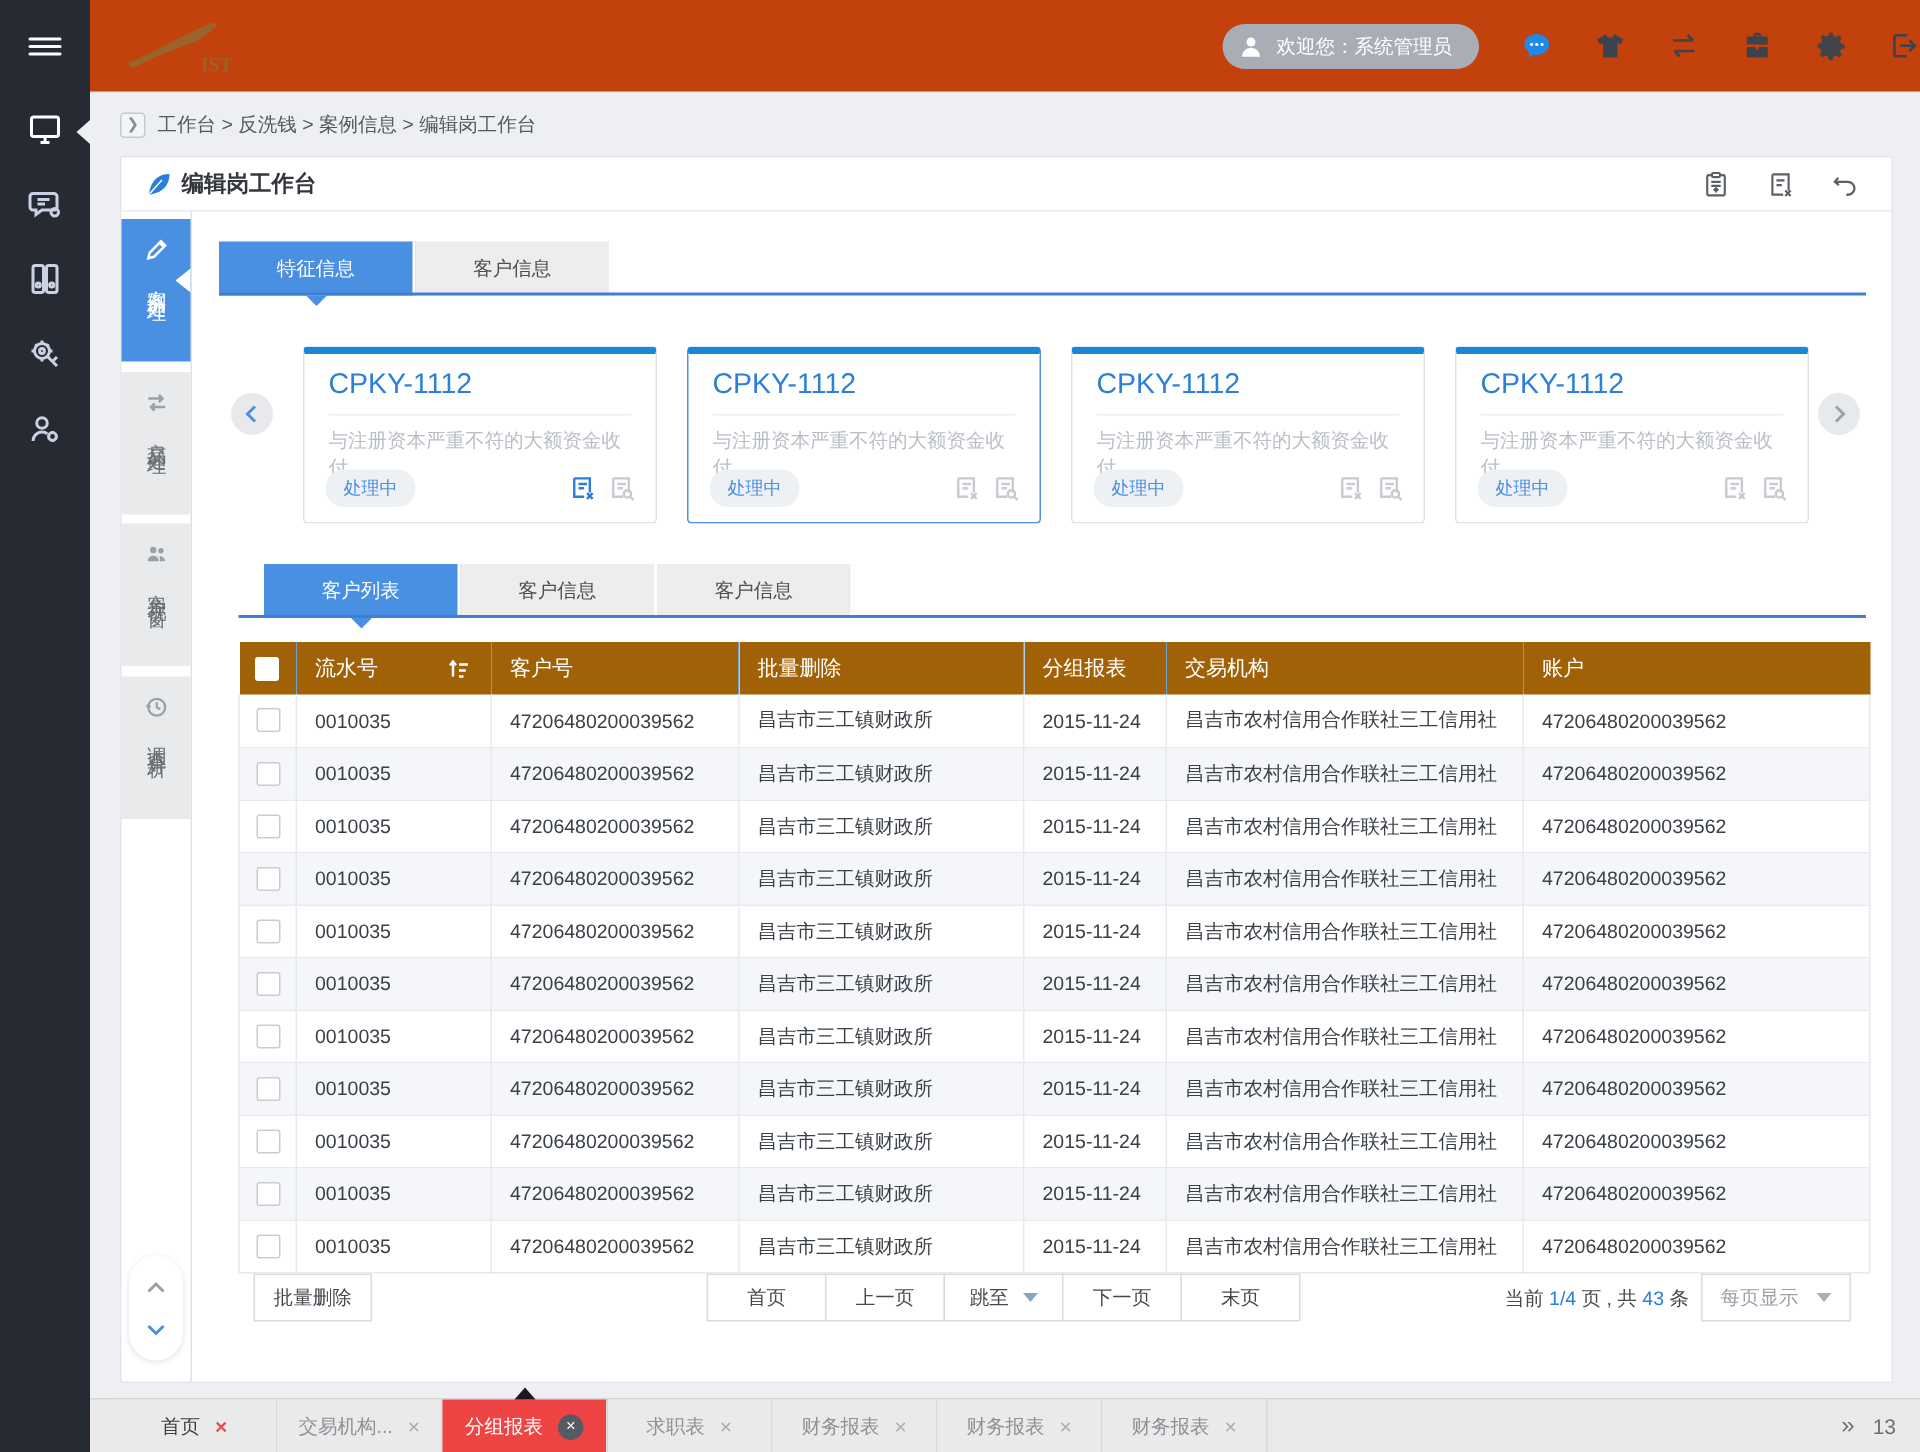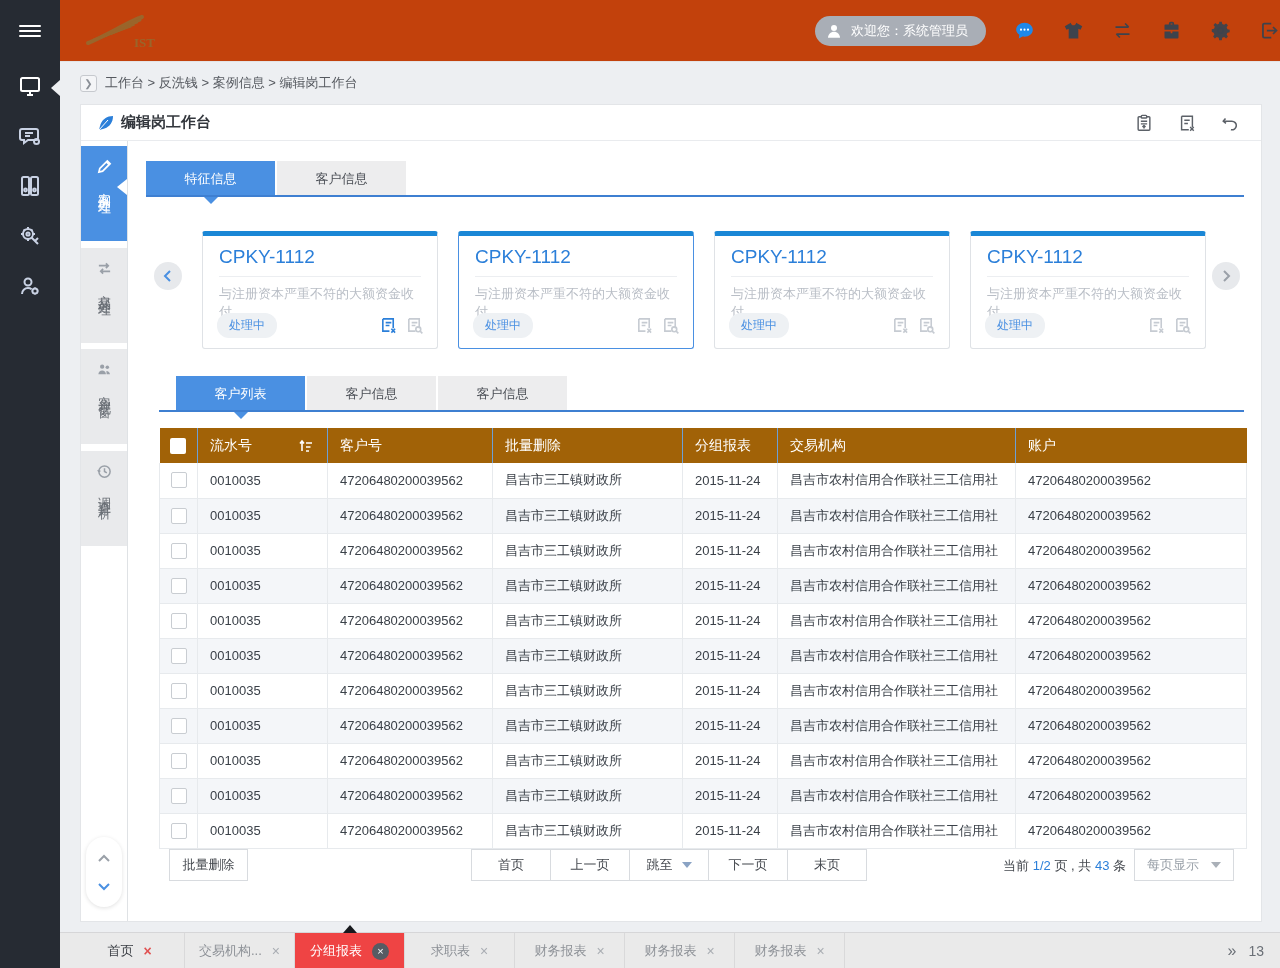--- a/index.html
+++ b/index.html
@@ -596,21 +596,21 @@
             <button class="btn">上一页</button>
             <button class="btn">
                 <span>跳至</span>
                 <span class="tri-down-sm"></span>
               </button>
             <button class="btn">下一页</button>
             <button class="btn">末页</button>
           </div>
           <div class="page-info">
             <span>当前</span>
-            <span class="blue">1/2</span>
+            <span class="blue">1/4</span>
             <span>页 , 共</span>
             <span class="blue">43</span>
             <span>条</span>
           </div>
           <button class="btn perpage">
               <span>每页显示</span>
               <span class="tri-down-sm"></span>
             </button>
         </div>
 

